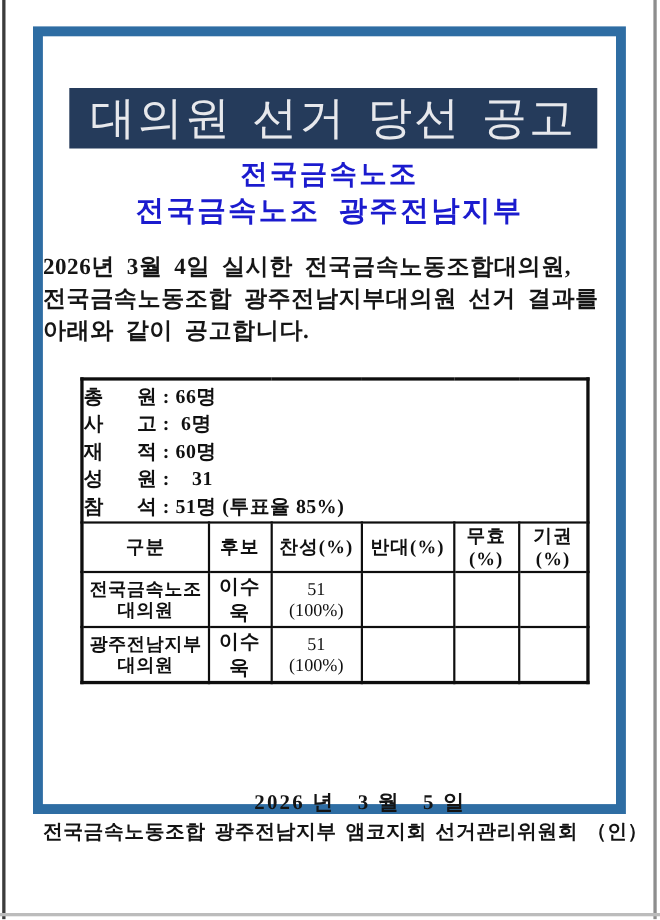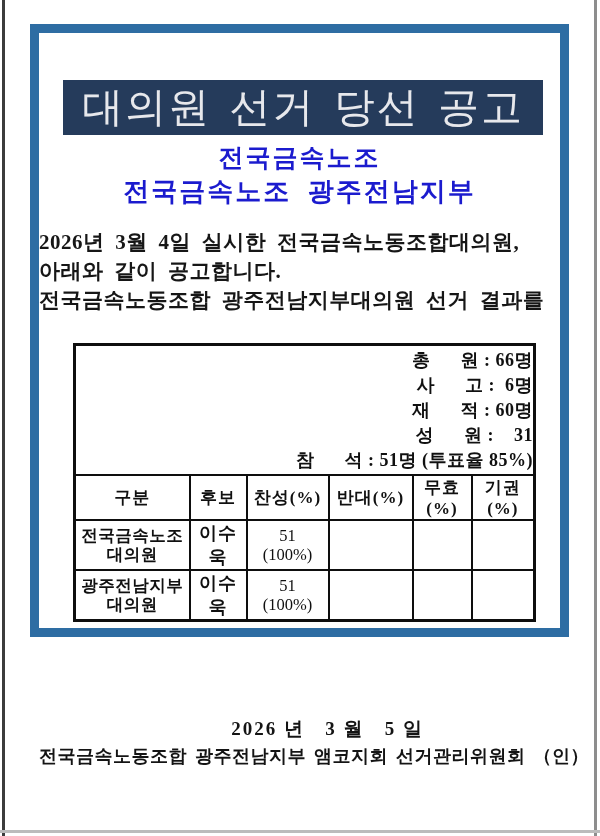--- a/index.html
+++ b/index.html
@@ -9,21 +9,21 @@
     font-family:"Liberation Serif","DejaVu Serif",serif;
     color:#141414;
   }
   
   .edge-left   { position:absolute; left:2px;  top:0; width:3px; height:836px; background:#3c3c3c; }
   .edge-right  { position:absolute; left:594px; top:0; width:3px; height:836px; background:#8d8d8d; }
   .edge-bottom { position:absolute; left:0; top:830px; width:600px; height:3px; background:#bcbcbc; }
 
   
   .frame {
-    position:absolute; left:30px; top:24px; width:539px; height:613px;
+    position:absolute; left:30px; top:24px; width:539px; height:716px;
     border:9px solid #2E6DA3; box-sizing:border-box; background:#ffffff;
   }
 
   
   .banner {
     position:absolute; left:24px; top:47px; width:480px; height:55px;
     background:#253B5B; color:#E7E8EC;
     display:flex; align-items:center; justify-content:center;
     font-size:41px; letter-spacing:2px; word-spacing:6px; white-space:nowrap;
     font-weight:normal;
@@ -46,21 +46,21 @@
     position:absolute; left:34px; top:310px; width:460px;
     border-collapse:collapse; table-layout:fixed;
     border:3px solid #0e0e0e; color:#101010;
   }
   table.results th, table.results td {
     border:2px solid #0e0e0e; padding:0; vertical-align:middle; overflow:hidden;
   }
   td.stats-cell { height:128px; text-align:left; padding:6px 0 0 44px; }
   .stat-line {
     font-size:18px; font-weight:bold; line-height:25px;
-    white-space:pre; letter-spacing:0.5px;text-align:right;
+    white-space:pre; letter-spacing:0.5px;
   }
   tr.hrow th { height:38px; font-size:17px; font-weight:bold; text-align:center; letter-spacing:1px; }
   tr.drow td { height:38px; text-align:center; }
   .cell-cat  { font-size:16.5px; font-weight:bold; line-height:19px; white-space:pre-line; letter-spacing:0.5px; }
   .cell-cand { font-size:18px; font-weight:bold; letter-spacing:1px; }
   .cell-num  { font-size:16.5px; font-weight:normal; line-height:19px; white-space:pre-line; }
 
   .closing {
     position:absolute; left:31px; top:622px;
     font-size:19px; font-weight:bold; letter-spacing:1px; word-spacing:4px; white-space:nowrap;
@@ -86,22 +86,22 @@
 
     <div class="banner">
       <span>대의원  선거  당선  공고</span>
     </div>
 
     <div class="org1">전국금속노조</div>
     <div class="org2">전국금속노조  광주전남지부</div>
 
     <div class="intro">
       <div>2026년 3월 4일 실시한 전국금속노동조합대의원,</div>
+      <div>전국금속노동조합 광주전남지부대의원 선거 결과를</div>
       <div>아래와 같이 공고합니다.</div>
-      <div>전국금속노동조합 광주전남지부대의원 선거 결과를</div>
     </div>
 
     <table class="results">
       <colgroup>
         <col style="width:115px">
           <col style="width:57px">
           <col style="width:82px">
         <col style="width:84px">
           <col style="width:59px">
           <col style="width:63px">

